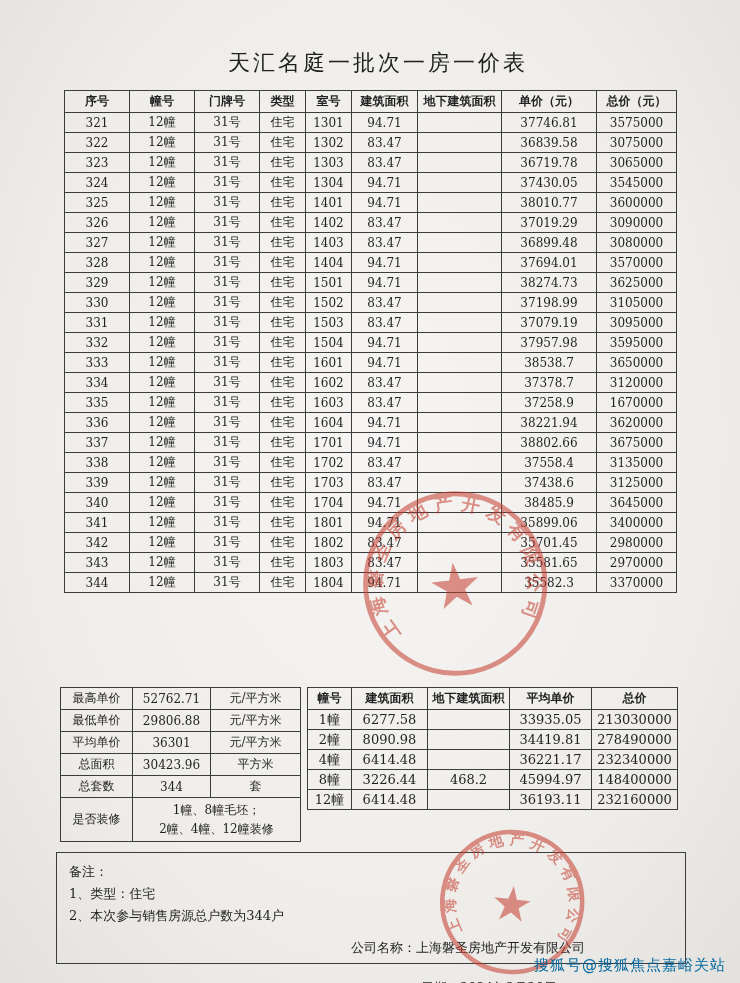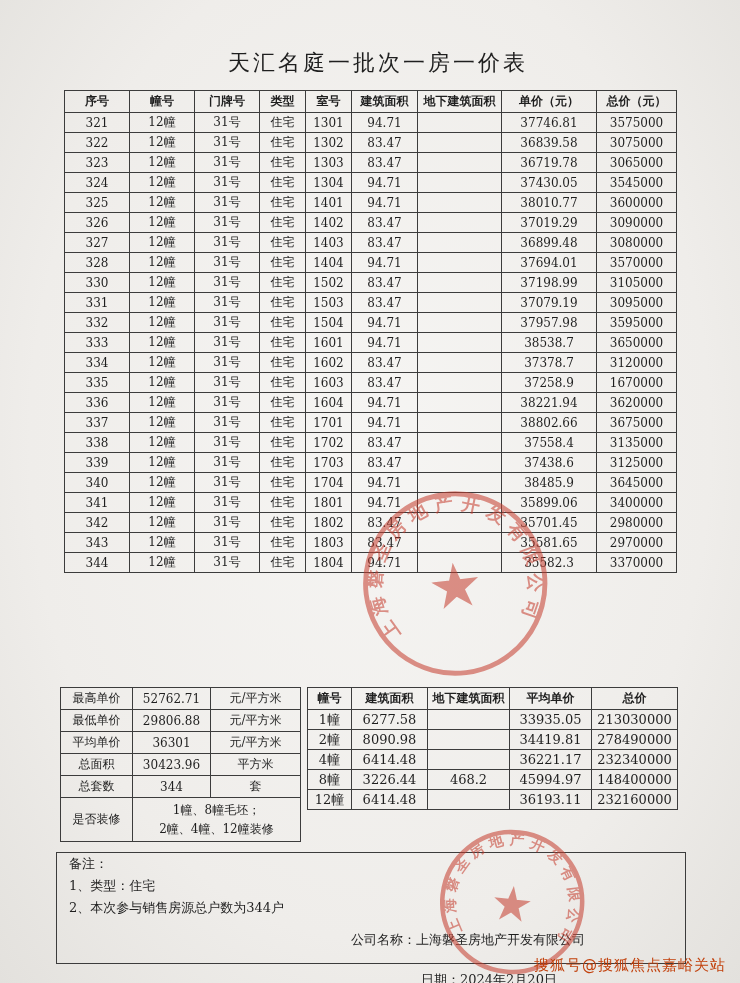--- a/index.html
+++ b/index.html
@@ -27,35 +27,35 @@
   }
   .sum-left { width:240px; }
   .sum-left td { height:22px; font-size:12px; }
   .sum-left .decor-cell { height:44px; line-height:1.55; }
   .sum-right { width:370px; }
   .sum-right th { height:22px; font-size:12px; font-weight:600; }
   .sum-right td { height:20px; font-size:13px; }
 
   .notes-box {
     position:absolute; top:852px; left:56px; width:630px; height:112px;
-    border:1px solid #3c3c3c; padding:2px 12px; font-size:13px;
+    border:1px solid #3c3c3c; padding:10px 12px; font-size:13px;
   }
   .notes-box .note-line { margin-top:4px; }
   .company-line { margin-top:14px; padding-left:282px;font-family:Liberation Mono, monospace; }
   .date-line { margin-top:22px; padding-left:352px; }
 
   .seal { position:absolute; opacity:0.55; pointer-events:none; }
   .seal-1 { top:486px; left:358px; transform:rotate(-7deg); }
   .seal-2 { top:826px; left:436px; transform:rotate(6deg); }
   .seal svg text { font-family:"DejaVu Serif","Liberation Serif",serif; font-weight:bold; }
 
   .watermark {
     position:absolute; right:14px; bottom:8px;
     font-family:"DejaVu Sans","Liberation Sans",sans-serif;
-    font-size:15px; color:#c2410c; letter-spacing:1px;
+    font-size:15px; color:#0369a1; letter-spacing:1px;
   }
 </style>
 </head>
 <body>
 
 <div class="page-title">天汇名庭一批次一房一价表</div>
 
 <table class="main-table">
   <colgroup>
     <col style="width:65px">
@@ -164,20 +164,31 @@
         <td>12幢</td>
         <td>31号</td>
         <td>住宅</td>
         <td>1404</td>
         <td>94.71</td>
         <td></td>
         <td>37694.01</td>
         <td>3570000</td>
       </tr>
       <tr>
+        <td>329</td>
+        <td>12幢</td>
+        <td>31号</td>
+        <td>住宅</td>
+        <td>1501</td>
+        <td>94.71</td>
+        <td></td>
+        <td>38274.73</td>
+        <td>3625000</td>
+      </tr>
+      <tr>
         <td>330</td>
         <td>12幢</td>
         <td>31号</td>
         <td>住宅</td>
         <td>1502</td>
         <td>83.47</td>
         <td></td>
         <td>37198.99</td>
         <td>3105000</td>
       </tr>

